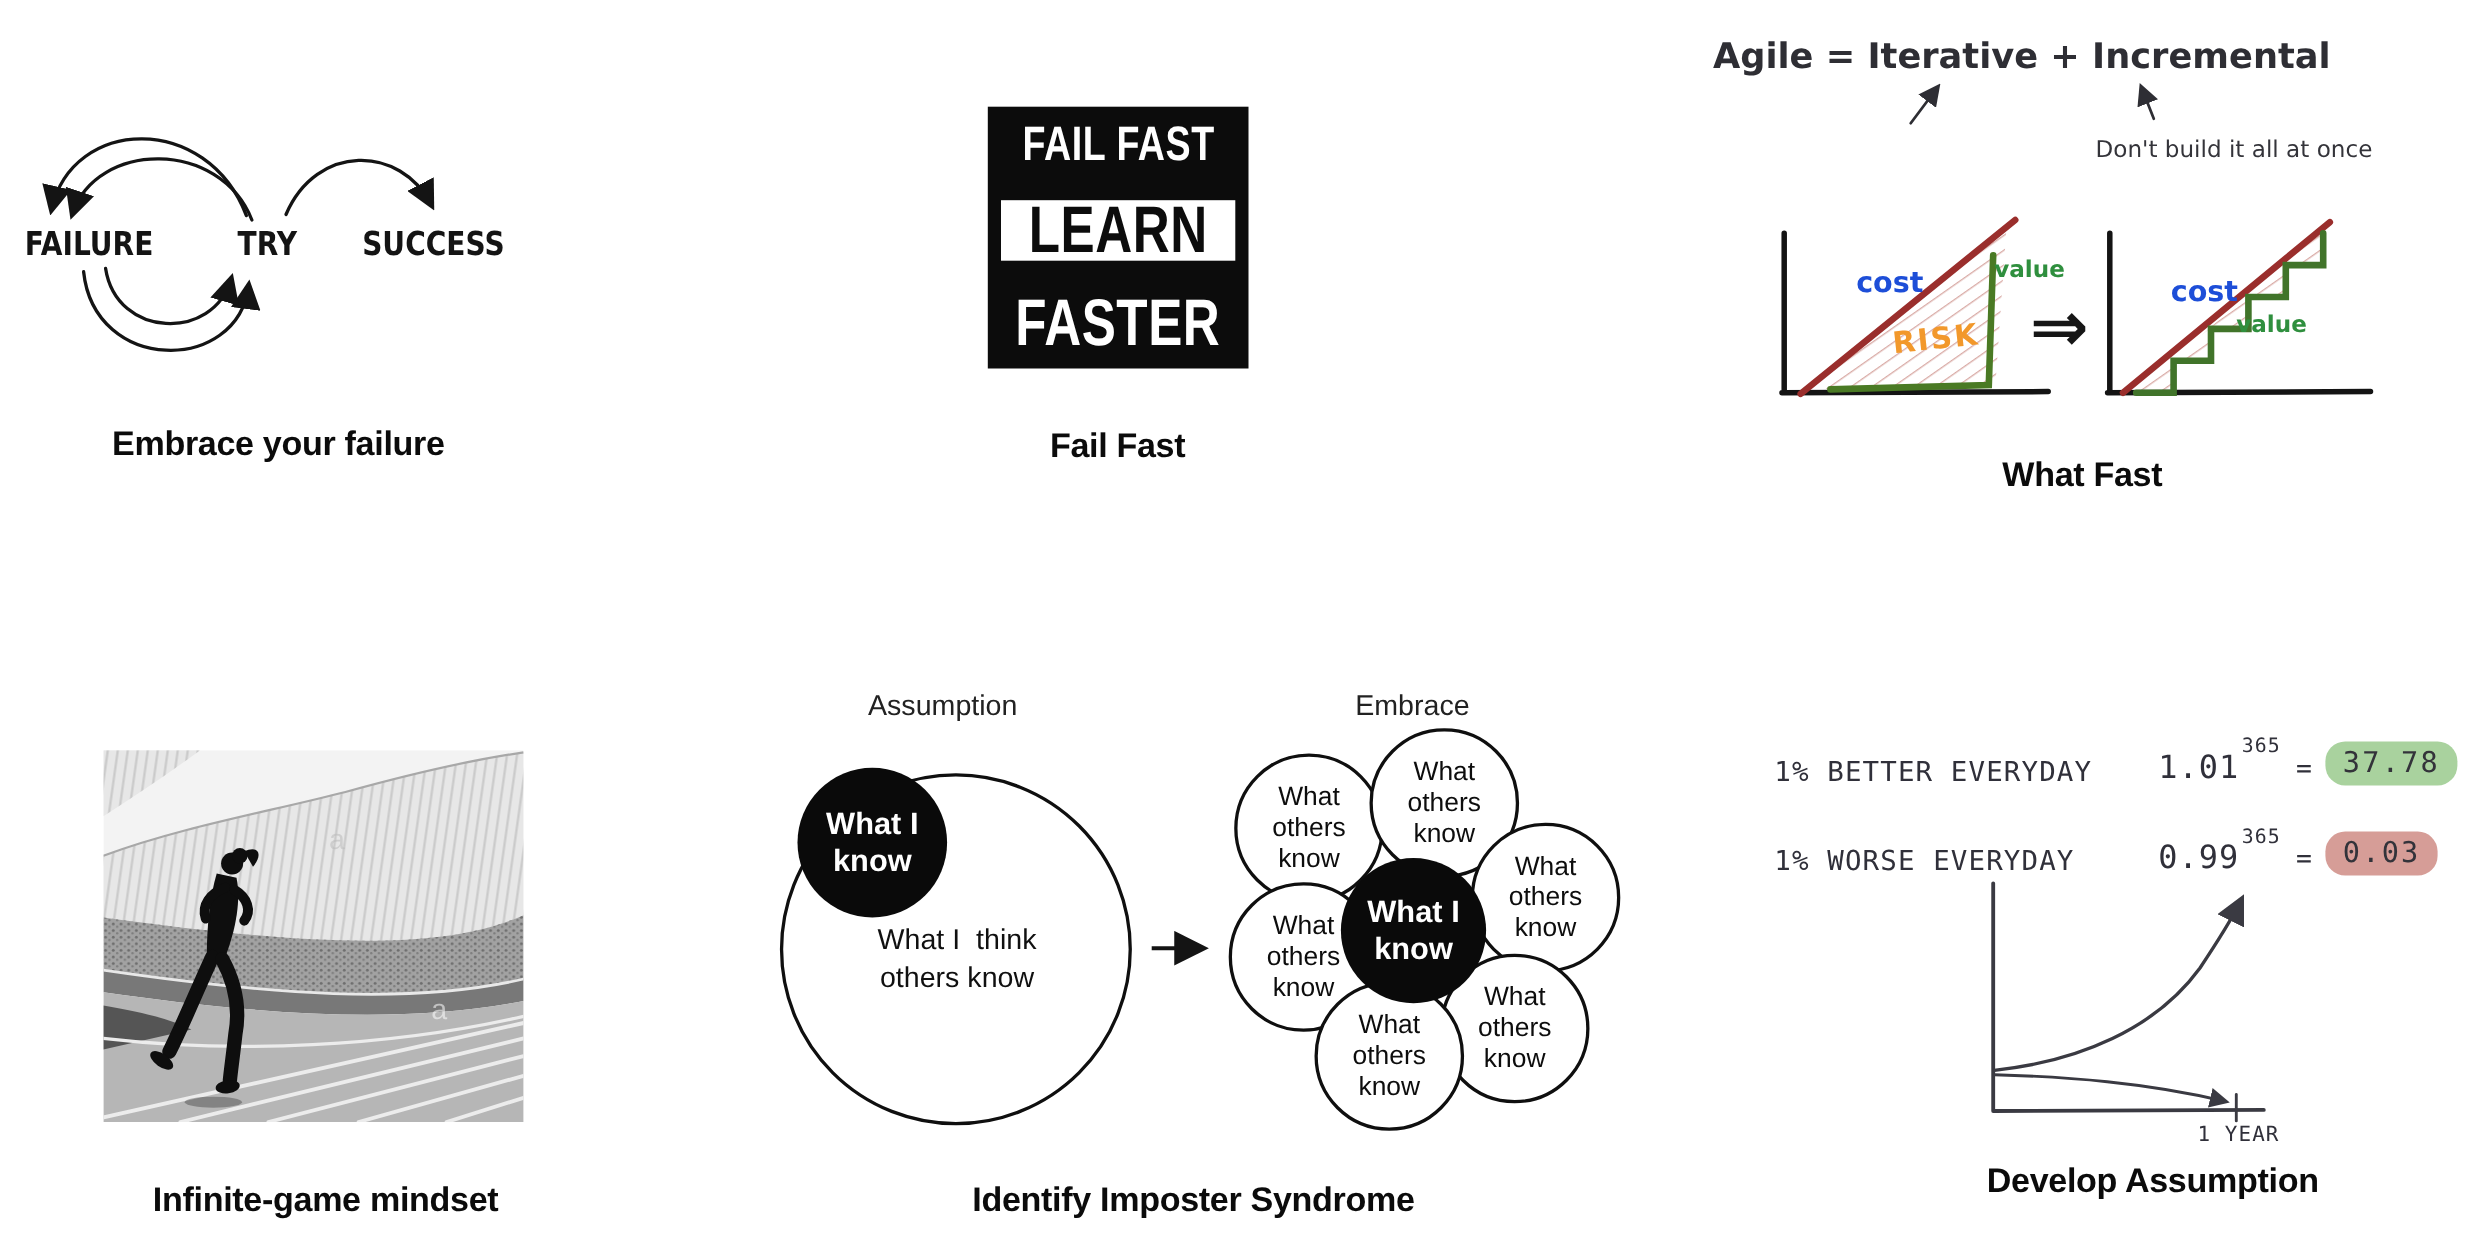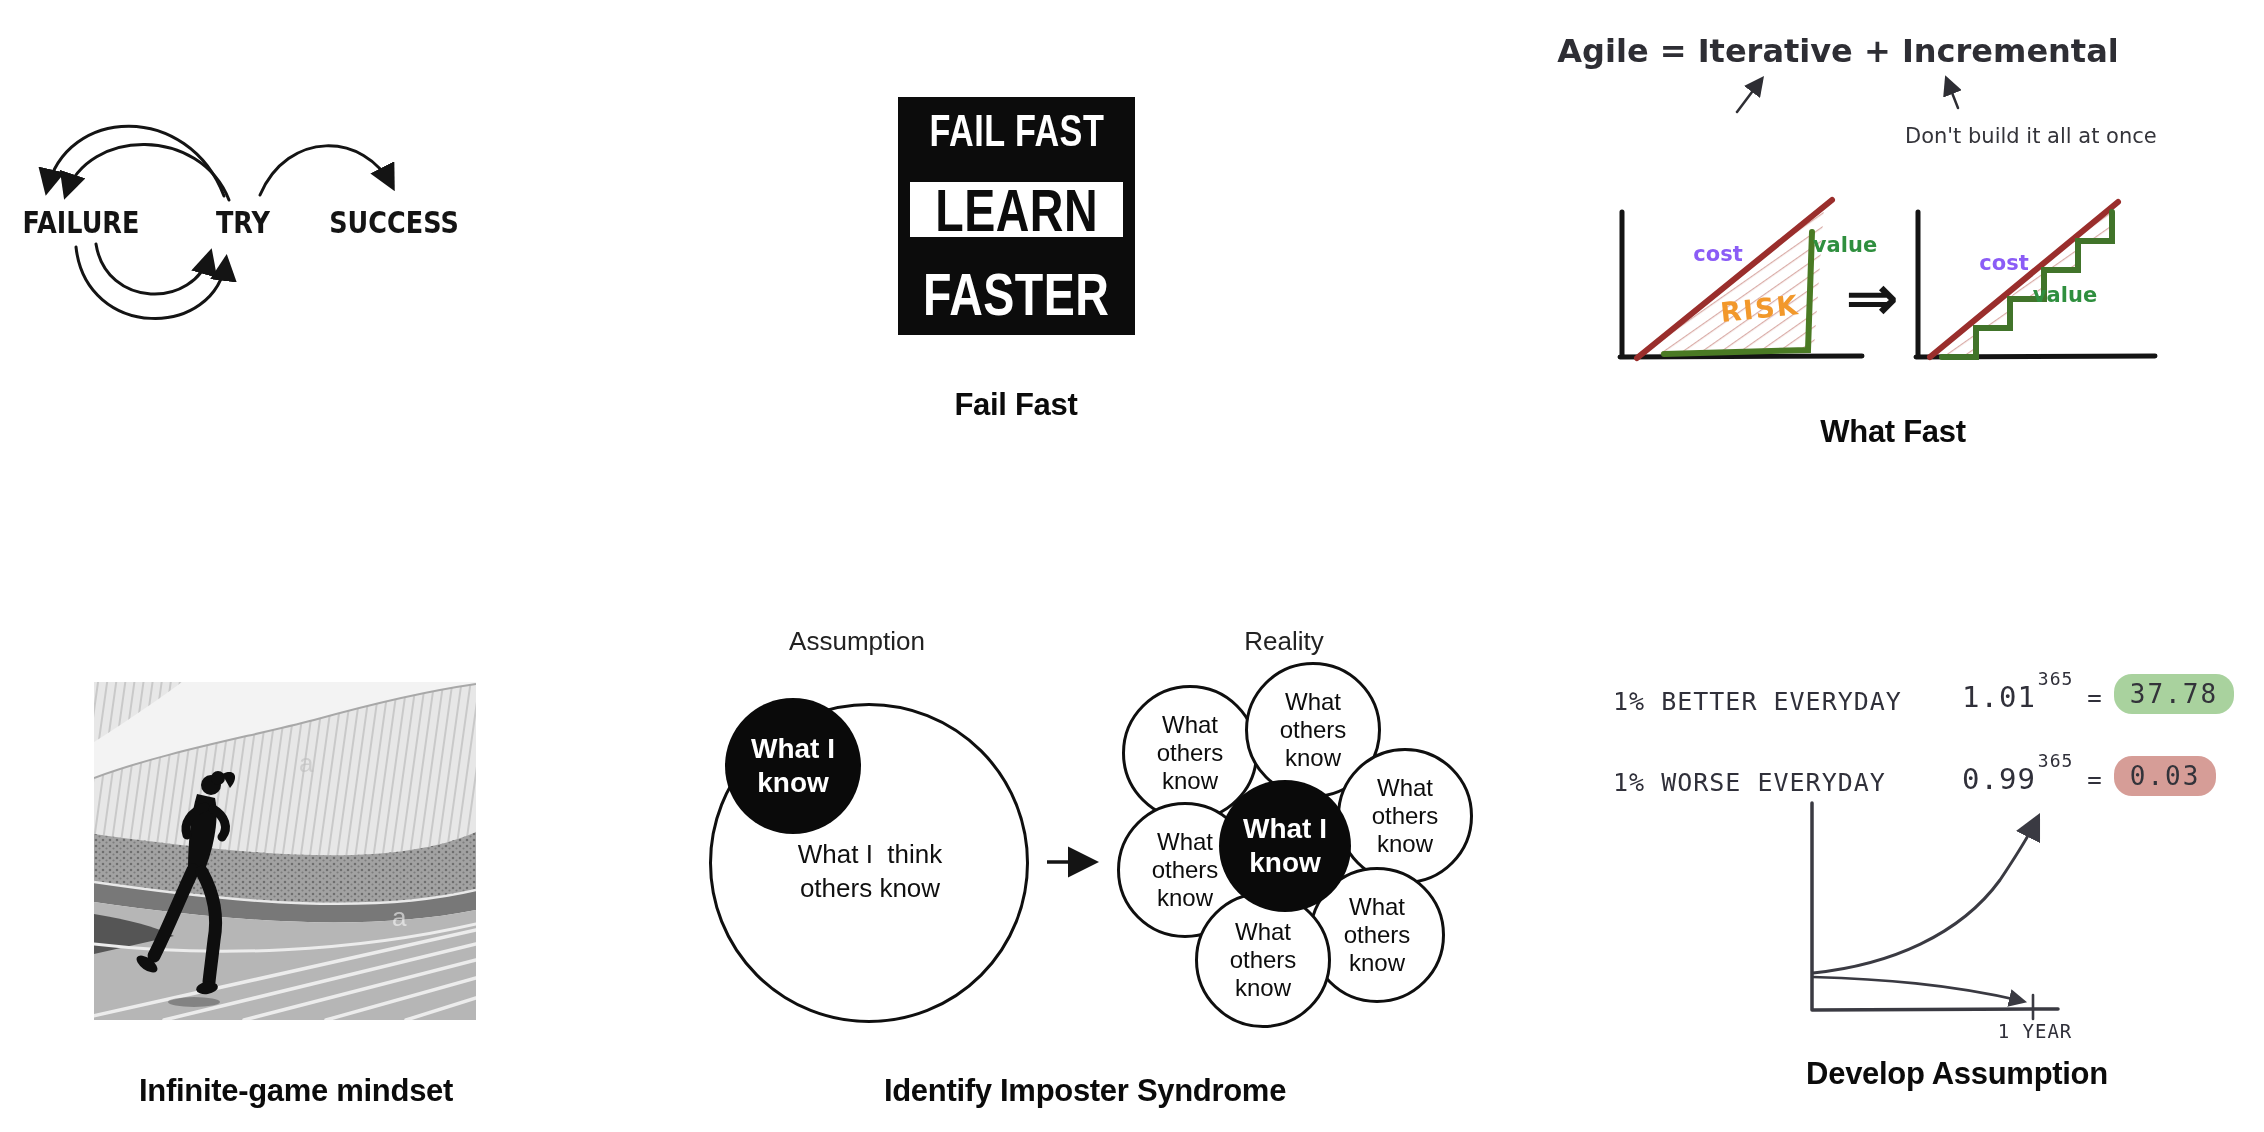--- a/index.html
+++ b/index.html
@@ -23,21 +23,21 @@
   .ff-band{background:#ffffff;color:#0c0c0c;width:100%;text-align:center;padding:4px 0 2px 0;}
   .ff-band .ff-line{color:#0c0c0c;}
   .ff-big{font-size:49px;letter-spacing:0.5px;}
   
   .mf-title{position:absolute;font-family:"DejaVu Sans",sans-serif;font-weight:700;font-size:32px;
             color:#2e2e34;transform:translateX(-50%);white-space:nowrap;}
   .mf-note{position:absolute;font-family:"DejaVu Sans",sans-serif;font-weight:500;font-size:21px;
            line-height:1.3;color:#34343a;}
   .chart-label{position:absolute;font-family:"DejaVu Sans",sans-serif;font-weight:700;
                transform:translateX(-50%);white-space:nowrap;}
-  .lbl-cost{color:#8b5cf6;font-size:21px;}
+  .lbl-cost{color:#1d4ed8;font-size:26px;}
   .lbl-value{color:#2f8f3e;font-size:21px;}
   .lbl-risk{color:#f2982b;font-size:27px;letter-spacing:2px;transform:translateX(-50%) rotate(-6deg);}
   .dbl-arrow{position:absolute;font-family:"DejaVu Sans",sans-serif;font-weight:700;font-size:64px;
              color:#161616;transform:translate(-50%,-50%);}
   
   .sec-label{position:absolute;font-size:26px;font-weight:400;color:#222;
              transform:translateX(-50%);white-space:nowrap;}
   .big-circle{position:absolute;width:320px;height:320px;border:3px solid #0f0f0f;border-radius:50%;
               background:#ffffff;box-sizing:border-box;}
   .petal{position:absolute;width:136px;height:136px;border:3px solid #0f0f0f;border-radius:50%;
@@ -77,20 +77,21 @@
         <path d="M 204,96 C 168,2 46,6 27,90" marker-end="url(#ar-p1)"></path>
         <path d="M 209,100 C 180,26 68,28 46,94" marker-end="url(#ar-p1)"></path>
         <path d="M 240,95 C 268,30 344,32 372,86" marker-end="url(#ar-p1)"></path>
         <path d="M 56,147 C 66,240 196,240 206,160" marker-end="url(#ar-p1)"></path>
         <path d="M 76,144 C 86,208 174,210 190,154" marker-end="url(#ar-p1)"></path>
       </g>
     </svg>
     <div class="word" style="left:61px;top:105px;">FAILURE</div>
     <div class="word" style="left:223px;top:105px;">TRY</div>
     <div class="word" style="left:374px;top:105px;">SUCCESS</div>
+    <div class="caption" style="left:233px;top:286px;">Embrace your failure</div>
   </section>
 
   <section class="panel" style="left:890px;top:90px;width:260px;height:340px;">
     <div class="ff-box" style="left:8px;top:7px;width:237px;height:238px;">
       <div class="ff-line ff-top">FAIL FAST</div>
       <div class="ff-band">
         <span class="ff-line ff-big" style="display:inline-block;">LEARN</span>
       </div>
       <div class="ff-line ff-big">FASTER</div>
     </div>
@@ -192,21 +193,21 @@
       </g>
 
       <text x="205" y="90" font-size="26" fill="#bbbbbb" opacity="0.55" font-family="Liberation Sans, sans-serif">a</text>
       <text x="298" y="244" font-size="26" fill="#ffffff" opacity="0.55" font-family="Liberation Sans, sans-serif">a</text>
     </svg>
     <div class="caption" style="left:202px;top:403px;">Infinite-game mindset</div>
   </section>
 
   <section class="panel" style="left:690px;top:600px;width:800px;height:510px;">
     <div class="sec-label" style="left:167px;top:26px;">Assumption</div>
-    <div class="sec-label" style="left:594px;top:26px;">Reality</div>
+    <div class="sec-label" style="left:594px;top:26px;">Embrace</div>
 
     <div class="big-circle" style="left:19px;top:103px;"></div>
     <div class="think-text pre" style="left:40px;top:238px;width:280px;">What I  think
 others know</div>
     <div class="black-circle" style="left:35px;top:98px;">
       <div class="black-circle-text pre">What I
 know</div>
     </div>
 
     <svg class="abs" style="left:0;top:0;" width="800" height="510" viewBox="0 0 800 510">

